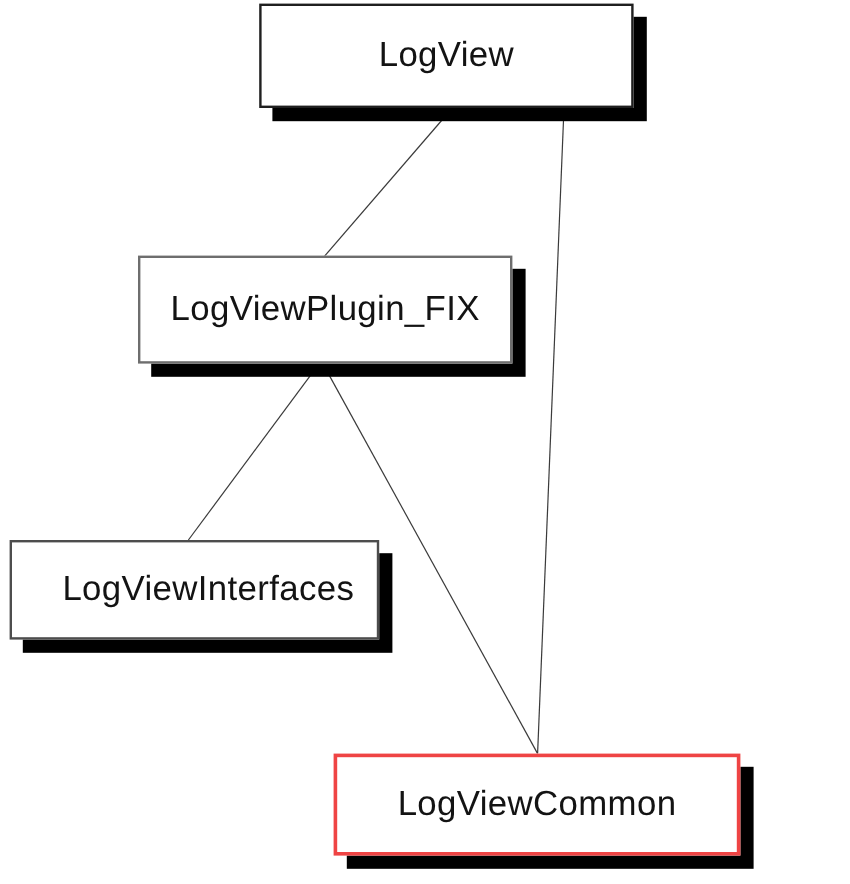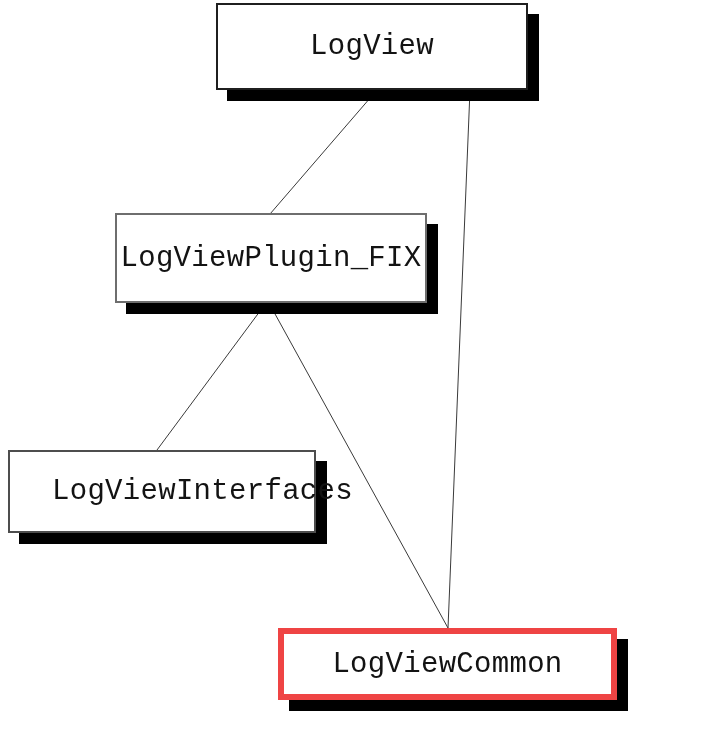--- a/index.html
+++ b/index.html
@@ -6,21 +6,21 @@
     margin: 0;
     padding: 0;
     background: #ffffff;
   }
   .canvas {
     position: relative;
     width: 708px;
     height: 737px;
     background: #ffffff;
     overflow: hidden;
-    font-family: Liberation Mono, monospace;
+    font-family: Liberation Sans, sans-serif;
   }
   .edges {
     position: absolute;
     left: 0;
     top: 0;
     width: 708px;
     height: 737px;
   }
   .edges line {
     stroke: #3a3a3a;
@@ -47,22 +47,22 @@
     left: 115px; top: 213px; width: 312px; height: 90px;
     border: 2px solid #6e6e6e;
   }
   #n-logviewinterfaces {
     left: 8px; top: 450px; width: 308px; height: 83px;
     border: 2px solid #4d4d4d;
     justify-content: flex-start;
     padding-left: 42px;
   }
   #n-logviewcommon {
-    left: 278px; top: 628px; width: 339px; height: 72px;
-    border: 6px solid #ef4444;
+    left: 278px; top: 628px; width: 339px; height: 85px;
+    border: 3px solid #ef4444;
   }
   .node-label {
     display: inline-block;
   }
 </style>
 </head>
 <body>
 
 <div class="canvas">
 

